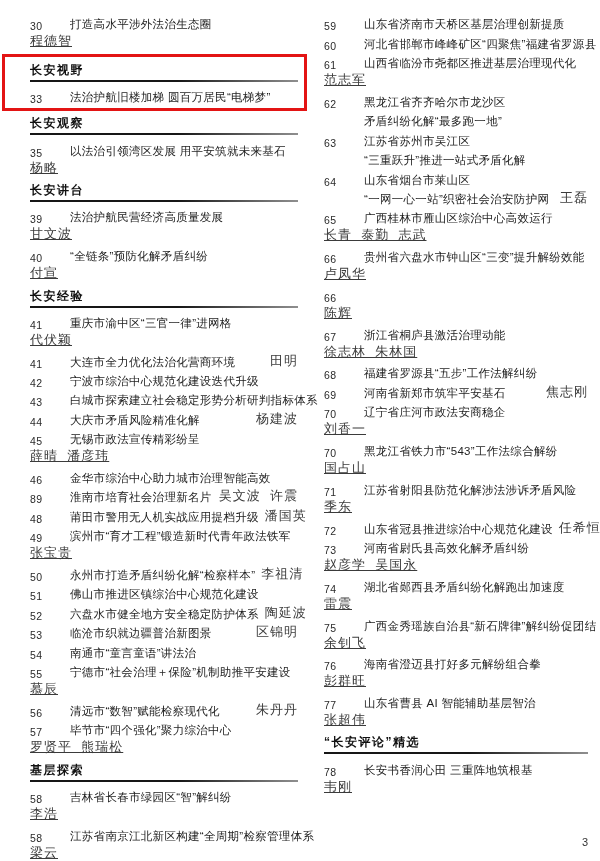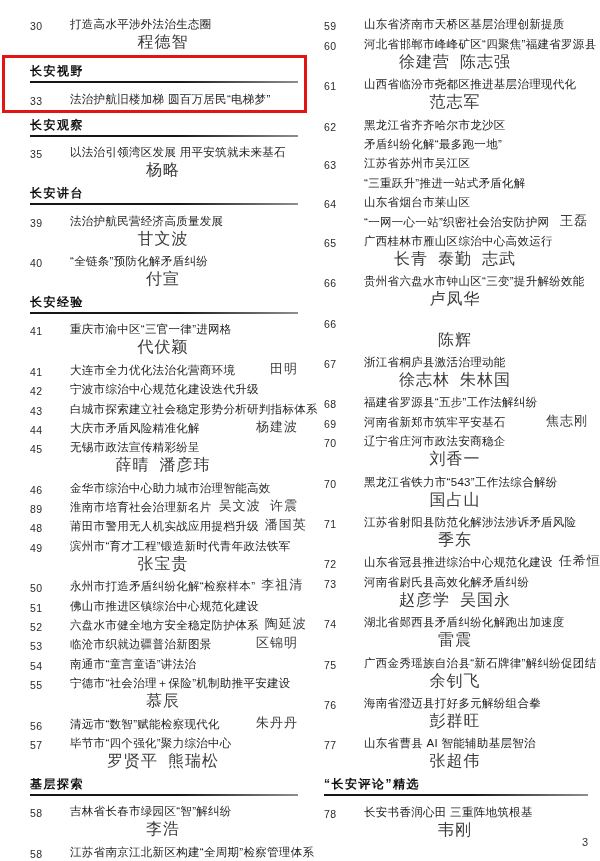--- a/index.html
+++ b/index.html
@@ -23,24 +23,24 @@
   .num { flex:none; width:18px; margin-right:9px; font-size:10.5px; color:#2a2a2a; }
   .title { color:#1d1d1d;margin-left:13px; }
   .cont-row { padding-left:27px; }
   .author-inline {
     margin-left:auto; padding-left:6px;
     font-family:"Liberation Serif", serif;
     font-size:13px; color:#3b3b3b;
     word-spacing:5px; letter-spacing:1px; white-space:nowrap;
   }
   .author-row {
-    min-height:19.4px; text-align:center; padding-right:2px;
+    min-height:19.4px; text-align:left; padding-right:2px;
     font-family:"Liberation Serif", serif;
-    font-size:16px; color:#3b3b3b;
-    word-spacing:5px; letter-spacing:1px;
+    font-size:13px; color:#3b3b3b;
+    word-spacing:5px; letter-spacing:1px;text-decoration:underline;
   }
   .section-row { margin:3px 0 2px 0; height:23px; }
   .section-label {
     font-size:12px; font-weight:700; color:#111;
     letter-spacing:1.5px; line-height:19px;
   }
   .section-rule {
     height:2px; margin-top:0px;
     background:linear-gradient(to right,#161616 55%, #8f8f8f 100%);
   }
@@ -202,21 +202,20 @@
   </div>
 <div class="col col-right" id="col-right">
     <div class="entry-row">
       <span class="num">59</span>
       <span class="title">山东省济南市天桥区基层治理创新提质</span>
     </div>
     <div class="entry-row">
       <span class="num">60</span>
       <span class="title">河北省邯郸市峰峰矿区“四聚焦”福建省罗源县</span>
     </div>
-    <div class="author-row">徐建营 陈志强</div>
     <div class="entry-row">
       <span class="num">61</span>
       <span class="title">山西省临汾市尧都区推进基层治理现代化</span>
     </div>
     <div class="author-row">范志军</div>
     <div class="entry-row">
       <span class="num">62</span>
       <span class="title">黑龙江省齐齐哈尔市龙沙区</span>
     </div>
     <div class="entry-row cont-row">

